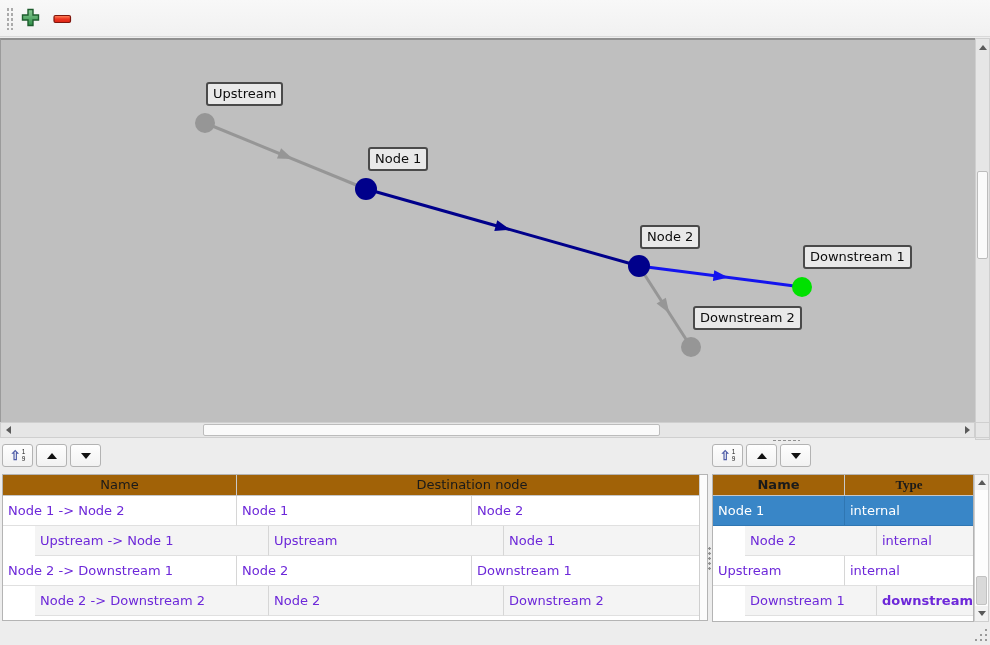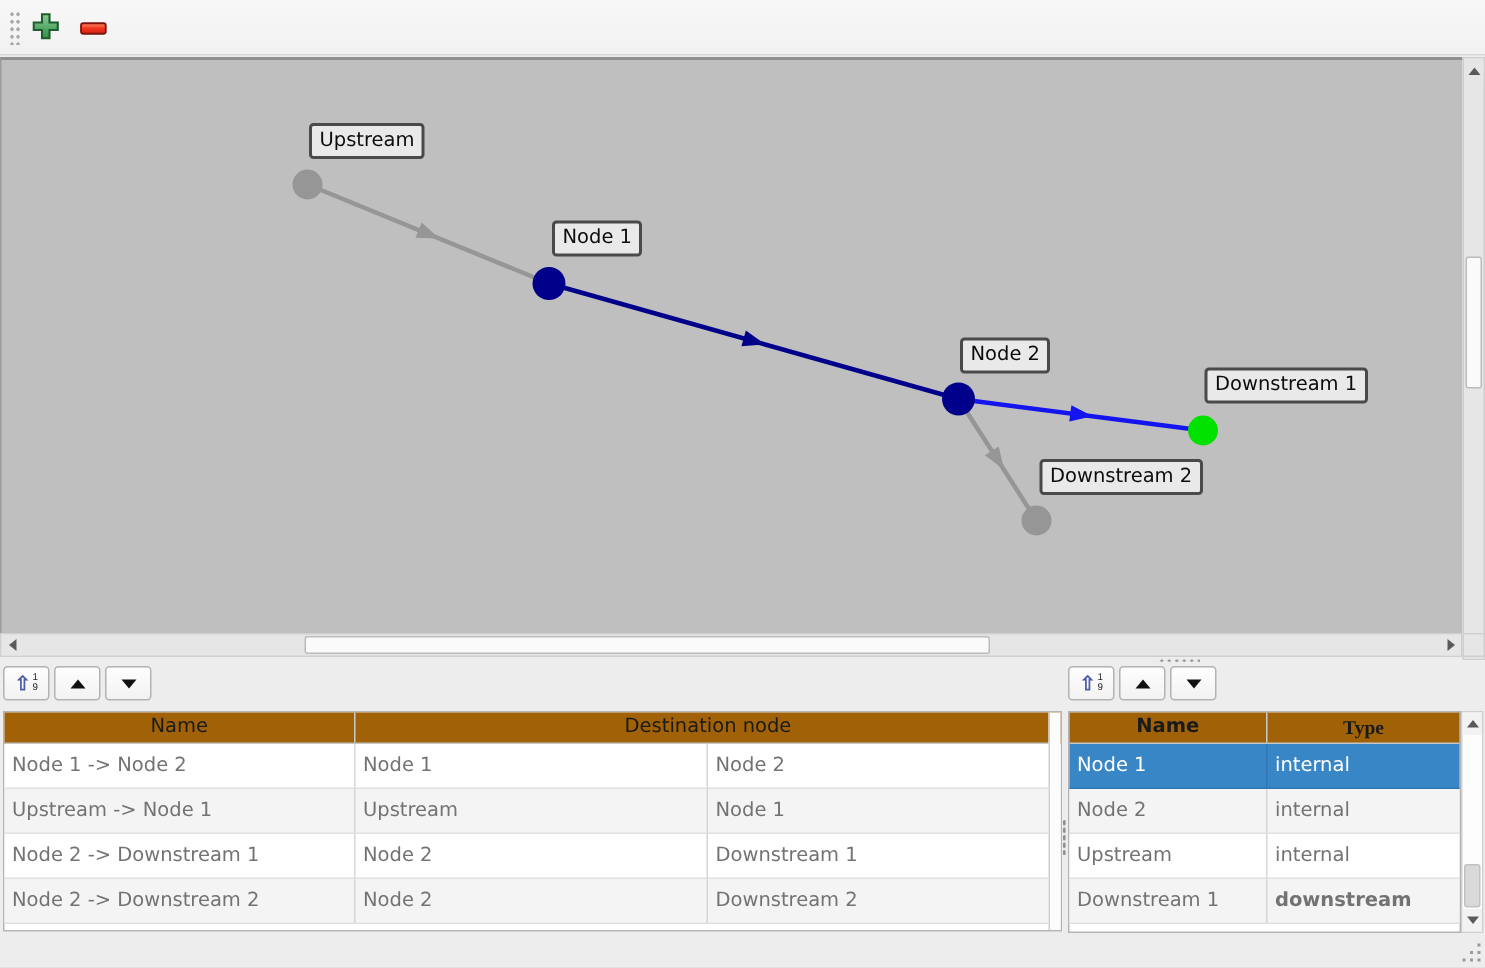--- a/index.html
+++ b/index.html
@@ -59,22 +59,22 @@
   .sort-ico .nums { display:flex; flex-direction:column; font-size:6.5px; color:#222; margin-left:1px; }
 
   
   .tbl { background:#fff; border:1px solid #b4b4b4; }
   .t-head { display:flex; height:21px; background:#a16207; border-bottom:1px solid #c6c6c6; }
   .t-head .hc { font-size:13px; color:#1a1a1a; text-align:center; line-height:20px;
     border-right:1px solid #c9c9c9; overflow:hidden; }
   .t-head .hc:last-child { border-right:0; }
   .tbl-right .t-head .hc { font-weight:bold; }
   .t-row { display:flex; height:30px; background:#fff; }
-  .t-row.alt { background:#f4f4f4; }
-  .t-row .tc { font-size:13px; color:#737373; padding-left:5px; line-height:29px;
+  .t-row.alt { background:#f4f4f4;margin-left:32px; }
+  .t-row .tc { font-size:13px; color:#6d28d9; padding-left:5px; line-height:29px;
     border-right:1px solid #d6d6d6; border-bottom:1px solid #e0e0e0; overflow:hidden; white-space:nowrap; }
   .t-row .tc:last-child { border-right:0; }
   .t-row.selected { background:#3986c7; }
   .t-row.selected .tc { color:#fff; border-right-color:#2f76b2; border-bottom-color:#2f76b2; }
   .tbl-left  { left:2px;  top:474px; width:706px; height:147px; }
   .tbl-right { left:712px; top:474px; width:262px; height:148px; }
   .gutter { position:absolute; right:0; top:0; bottom:0; width:8px;
     background:#fcfcfc; border-left:1px solid #cfcfcf; }
 
   

